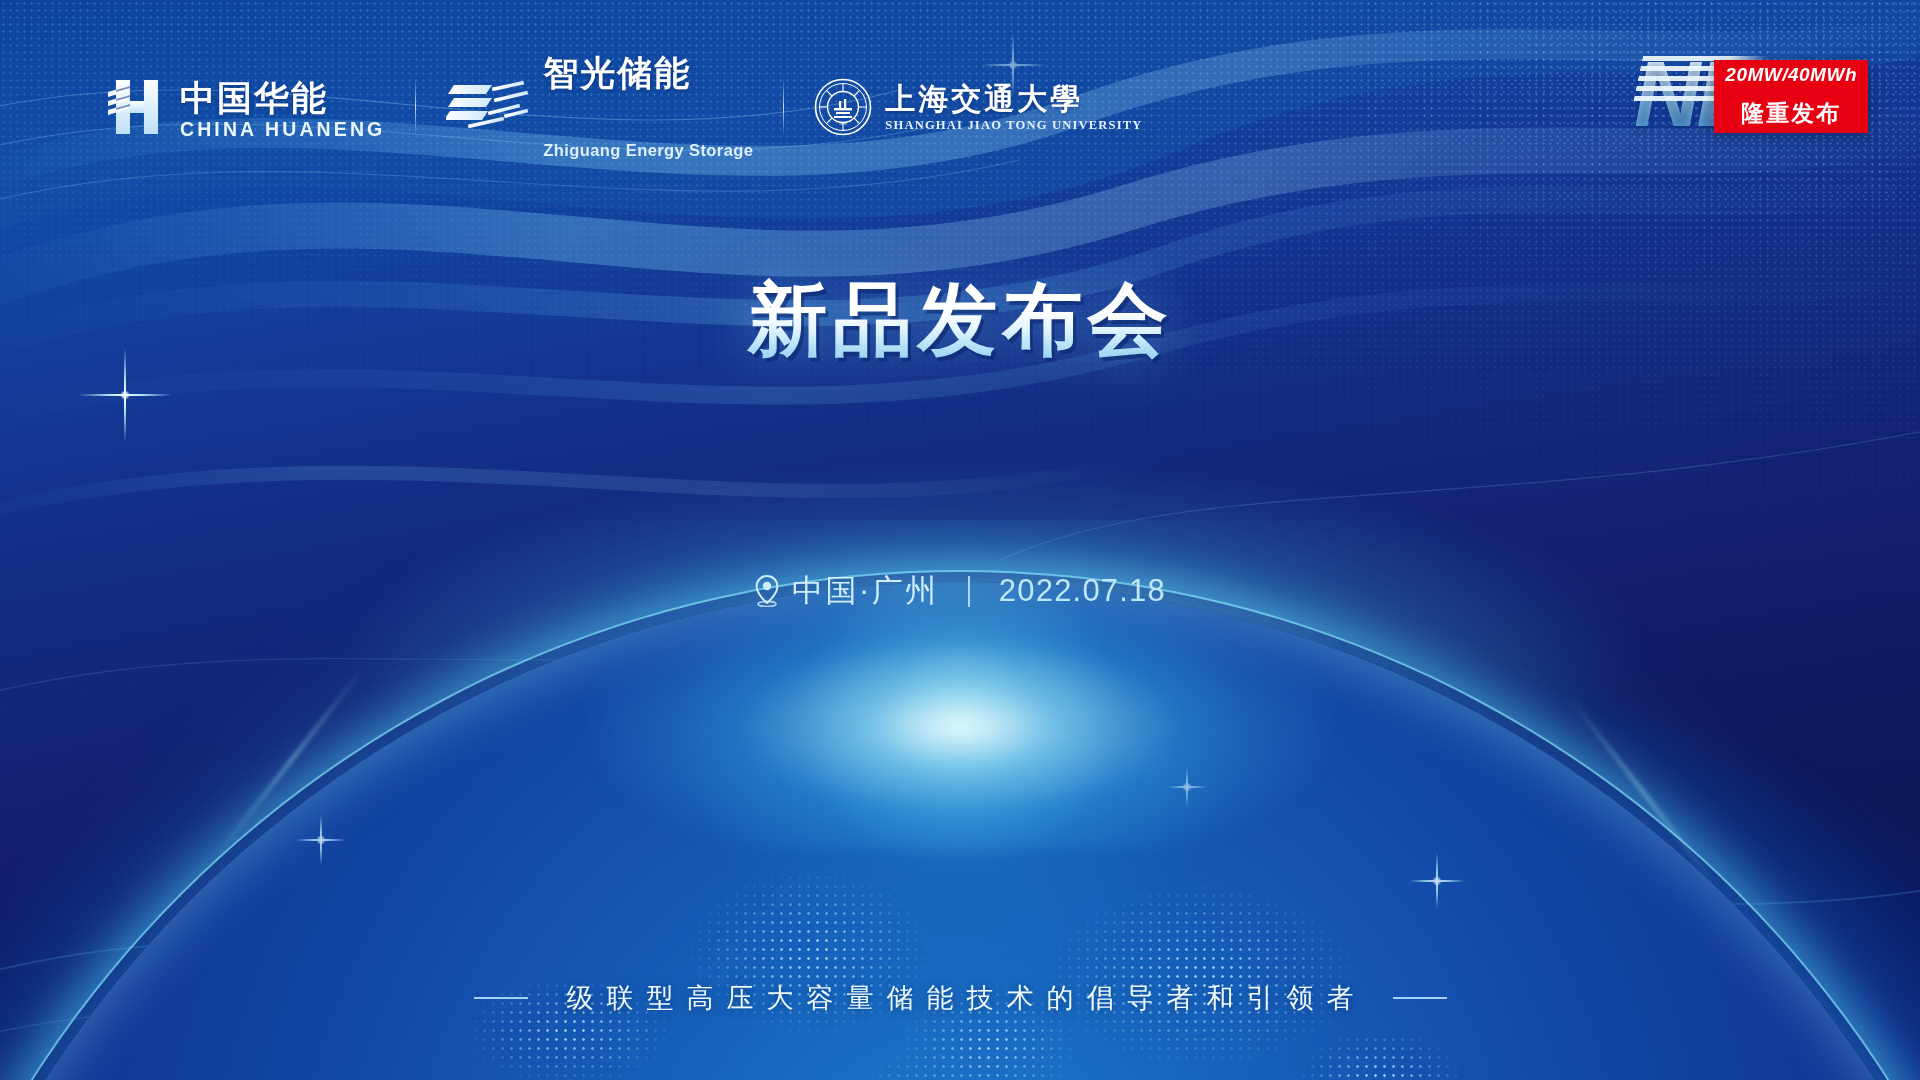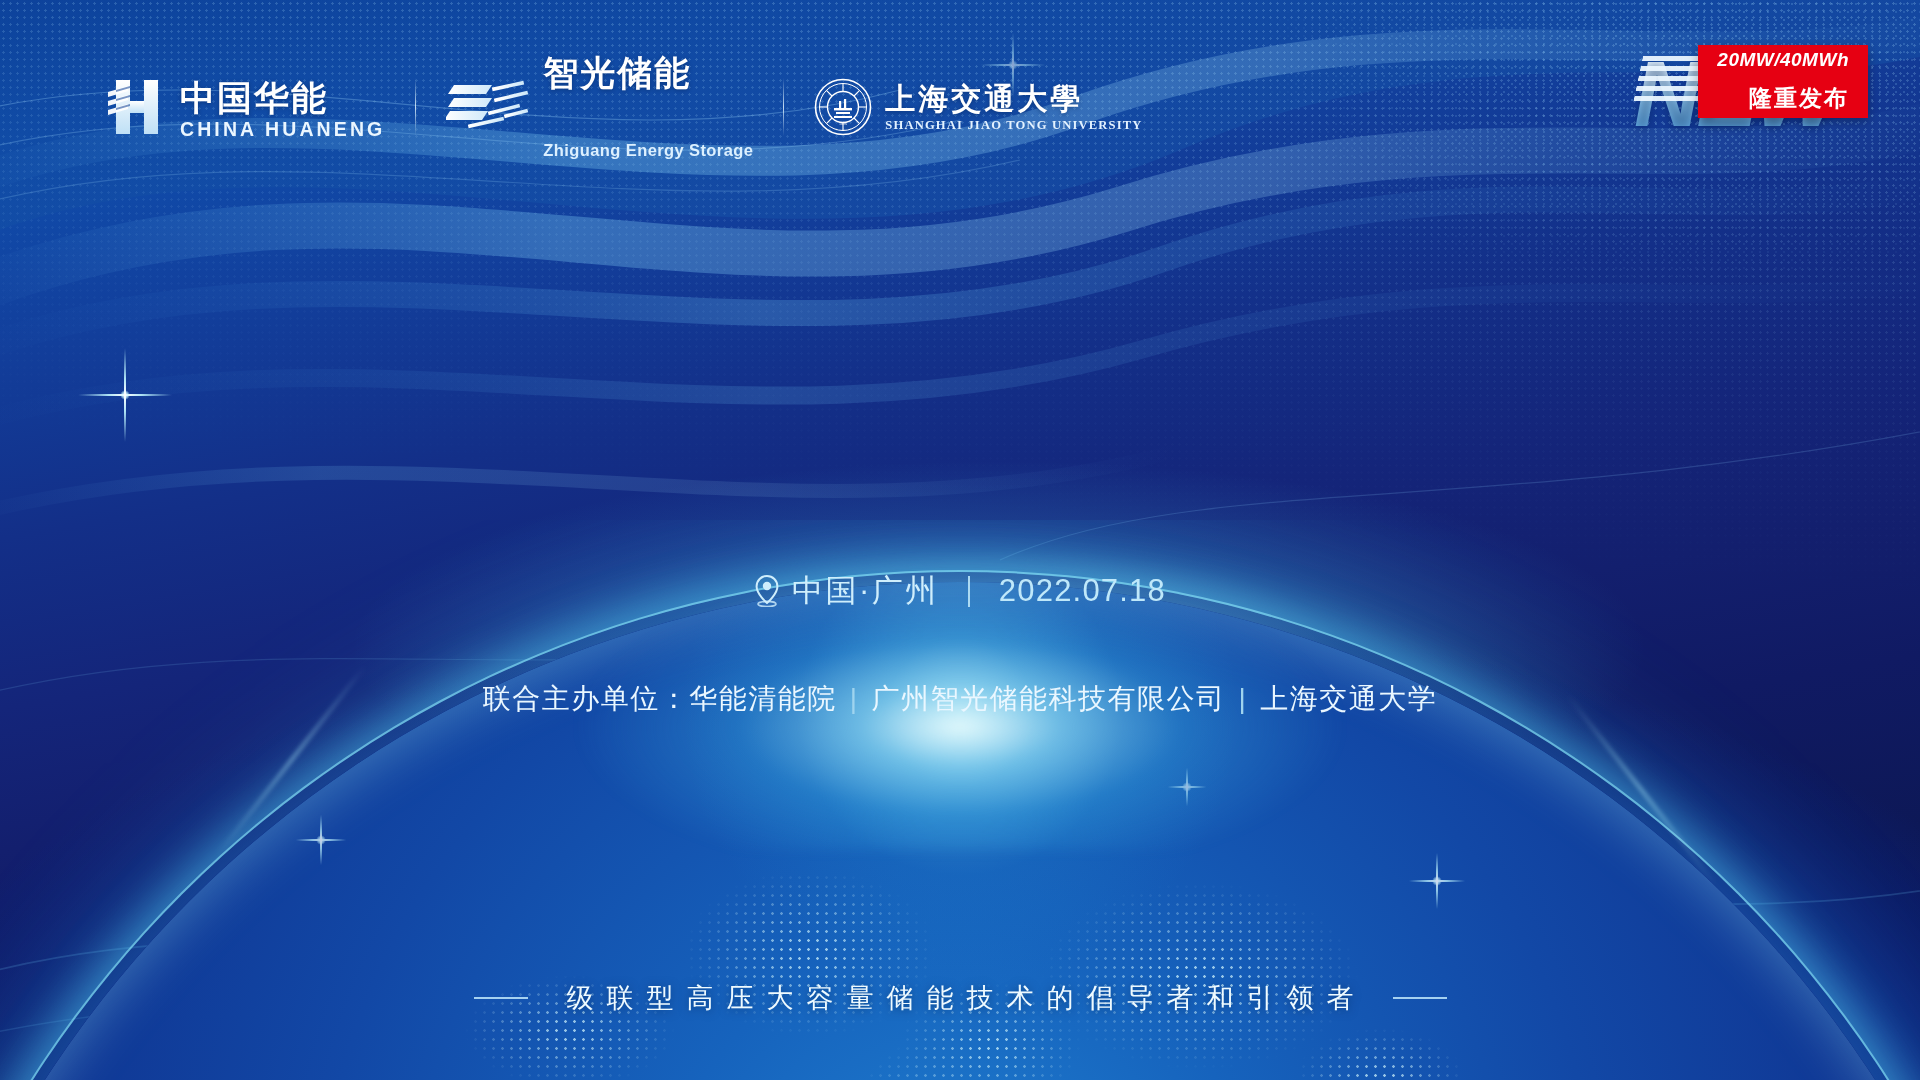--- a/index.html
+++ b/index.html
@@ -143,22 +143,22 @@
     text-shadow:0 2px 8px rgba(0,25,70,.35);
   }
   .new-stripes {
     position:absolute; left:4px; top:18px; width:126px; height:46px;
     background:repeating-linear-gradient(180deg, #eaf6ff 0 5px, transparent 5px 10px);
     -webkit-mask-image:linear-gradient(90deg,#000 0 70%, transparent 100%);
     mask-image:linear-gradient(90deg,#000 0 70%, transparent 100%);
     transform:skewX(-12deg); opacity:.95;
   }
   .red-tag {
-    position:absolute; right:-4px; top:7px; background:#e60012; padding:5px 19px 7px;
-    box-shadow:0 3px 10px rgba(0,0,0,.28); text-align:right;
+    position:absolute; right:-4px; top:22px; background:#e60012; padding:5px 11px 7px;
+    box-shadow:0 3px 10px rgba(0,0,0,.28); text-align:center;
   }
   .red-tag .t1 { font-size:19px; font-weight:800; font-style:italic; color:#fff; letter-spacing:.5px;
                  font-family:"Liberation Sans","DejaVu Sans",sans-serif; line-height:1.05; }
   .red-tag .t2 { font-size:23px; font-weight:800; color:#fff; letter-spacing:2px; line-height:1.1; margin-top:16px; }
 
   
   .title-block { position:absolute; left:0; right:0; top:262px; text-align:center; z-index:18; }
   .title-line {
     font-size:78px; font-weight:800; line-height:1.30; letter-spacing:1px;
     font-family:"Liberation Sans","DejaVu Sans",sans-serif;
@@ -358,38 +358,36 @@
   <div class="new-badge">
     <div class="new-word">NEW</div>
     <div class="new-stripes"></div>
     <div class="red-tag">
       <div class="t1">20MW/40MWh</div>
       <div class="t2">隆重发布</div>
     </div>
   </div>
 
   <div class="title-block">
+    <div class="title-line l2">新品发布会</div>
   </div>
 
   <div class="meta">
     <div class="pin-icon">
       <svg width="26" height="32" viewBox="0 0 26 32">
         <path d="M13,1 C7.2,1 2.6,5.6 2.6,11.4 C2.6,19 13,28 13,28 C13,28 23.4,19 23.4,11.4 C23.4,5.6 18.8,1 13,1 Z" fill="none" stroke="#cfeefc" stroke-width="2"></path>
         <circle cx="13" cy="11" r="4.2" fill="#cfeefc"></circle>
         <ellipse cx="13" cy="29" rx="9" ry="2.6" fill="none" stroke="#cfeefc" stroke-width="1.6" opacity=".8"></ellipse>
       </svg>
     </div>
     <div class="meta-place">中国·广州</div>
     <div class="meta-div"></div>
     <div class="meta-date">2022.07.18</div>
   </div>
 
-  <div class="orgs">
-    <span>联合主办单位：</span><span>华能清能院</span><span class="sep">|</span><span>广州智光储能科技有限公司</span><span class="sep">|</span><span>上海交通大学</span>
-  </div>
 
   <div class="tagline">
     <div class="tag-dash"></div>
     <div class="tag-text">级联型高压大容量储能技术的倡导者和引领者</div>
     <div class="tag-dash"></div>
   </div>
 
 </div>
 
 </body></html>

